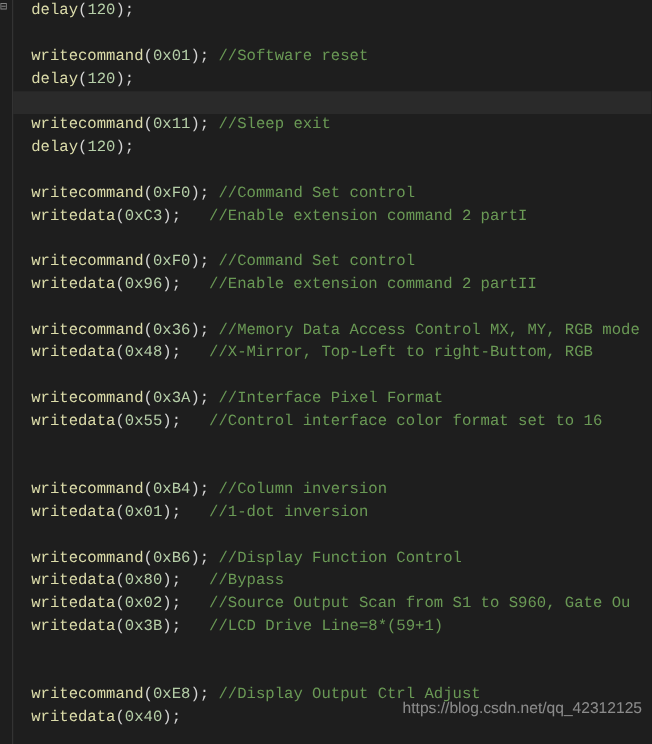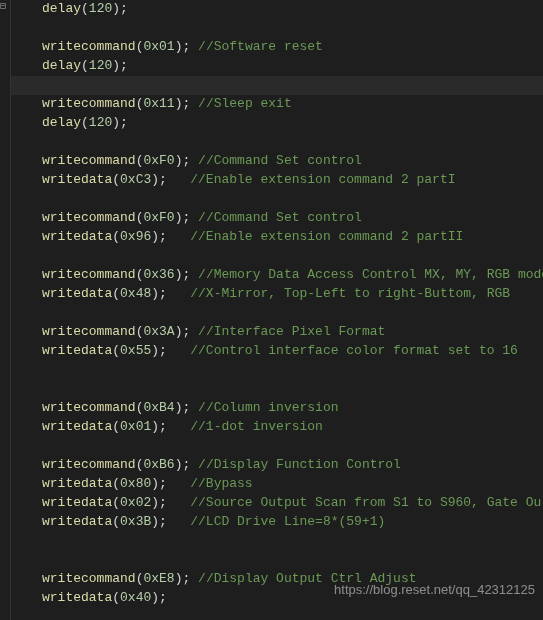--- a/index.html
+++ b/index.html
@@ -29,21 +29,21 @@
     left: 0px;
     top: 0px;
     color: #858585;
     font-size: 10px;
   }
   .code {
     padding: 0 0 0 10px;
     white-space: pre;
   }
   .line {
-    padding-left: 32px;
+    padding-left: 16px;
     height: 19px;
   }
   .line.active {
     background: #2a2a2a;
     border-left: 2px solid transparent;
     margin-left: -2px;
     padding-left: 34px;
   }
   .fn { color: #dcdcaa; }
   .num { color: #b5cea8; }
@@ -61,13 +61,13 @@
 </style>
 </head>
 <body>
 
 <div class="gutter">
   <span class="collapse-marker">⊟</span>
 </div>
 
 <div class="code" id="code"><div class="line"><span class="fn">delay</span><span class="op">(</span><span class="num">120</span><span class="op">);</span></div><div class="line">&nbsp;</div><div class="line"><span class="fn">writecommand</span><span class="op">(</span><span class="num">0x01</span><span class="op">);</span> <span class="cm">//Software reset</span></div><div class="line"><span class="fn">delay</span><span class="op">(</span><span class="num">120</span><span class="op">);</span></div><div class="line active"> </div><div class="line"><span class="fn">writecommand</span><span class="op">(</span><span class="num">0x11</span><span class="op">);</span> <span class="cm">//Sleep exit</span></div><div class="line"><span class="fn">delay</span><span class="op">(</span><span class="num">120</span><span class="op">);</span></div><div class="line">&nbsp;</div><div class="line"><span class="fn">writecommand</span><span class="op">(</span><span class="num">0xF0</span><span class="op">);</span> <span class="cm">//Command Set control</span></div><div class="line"><span class="fn">writedata</span><span class="op">(</span><span class="num">0xC3</span><span class="op">);</span>   <span class="cm">//Enable extension command 2 partI</span></div><div class="line">&nbsp;</div><div class="line"><span class="fn">writecommand</span><span class="op">(</span><span class="num">0xF0</span><span class="op">);</span> <span class="cm">//Command Set control</span></div><div class="line"><span class="fn">writedata</span><span class="op">(</span><span class="num">0x96</span><span class="op">);</span>   <span class="cm">//Enable extension command 2 partII</span></div><div class="line">&nbsp;</div><div class="line"><span class="fn">writecommand</span><span class="op">(</span><span class="num">0x36</span><span class="op">);</span> <span class="cm">//Memory Data Access Control MX, MY, RGB mode</span></div><div class="line"><span class="fn">writedata</span><span class="op">(</span><span class="num">0x48</span><span class="op">);</span>   <span class="cm">//X-Mirror, Top-Left to right-Buttom, RGB</span></div><div class="line">&nbsp;</div><div class="line"><span class="fn">writecommand</span><span class="op">(</span><span class="num">0x3A</span><span class="op">);</span> <span class="cm">//Interface Pixel Format</span></div><div class="line"><span class="fn">writedata</span><span class="op">(</span><span class="num">0x55</span><span class="op">);</span>   <span class="cm">//Control interface color format set to 16</span></div><div class="line">&nbsp;</div><div class="line">&nbsp;</div><div class="line"><span class="fn">writecommand</span><span class="op">(</span><span class="num">0xB4</span><span class="op">);</span> <span class="cm">//Column inversion</span></div><div class="line"><span class="fn">writedata</span><span class="op">(</span><span class="num">0x01</span><span class="op">);</span>   <span class="cm">//1-dot inversion</span></div><div class="line">&nbsp;</div><div class="line"><span class="fn">writecommand</span><span class="op">(</span><span class="num">0xB6</span><span class="op">);</span> <span class="cm">//Display Function Control</span></div><div class="line"><span class="fn">writedata</span><span class="op">(</span><span class="num">0x80</span><span class="op">);</span>   <span class="cm">//Bypass</span></div><div class="line"><span class="fn">writedata</span><span class="op">(</span><span class="num">0x02</span><span class="op">);</span>   <span class="cm">//Source Output Scan from S1 to S960, Gate Ou</span></div><div class="line"><span class="fn">writedata</span><span class="op">(</span><span class="num">0x3B</span><span class="op">);</span>   <span class="cm">//LCD Drive Line=8*(59+1)</span></div><div class="line">&nbsp;</div><div class="line">&nbsp;</div><div class="line"><span class="fn">writecommand</span><span class="op">(</span><span class="num">0xE8</span><span class="op">);</span> <span class="cm">//Display Output Ctrl Adjust</span></div><div class="line"><span class="fn">writedata</span><span class="op">(</span><span class="num">0x40</span><span class="op">);</span></div></div>
 
-<div class="watermark">https://blog.reset.net/qq_42312125</div>
+<div class="watermark">https://blog.csdn.net/qq_42312125</div>
 
 </body></html>

